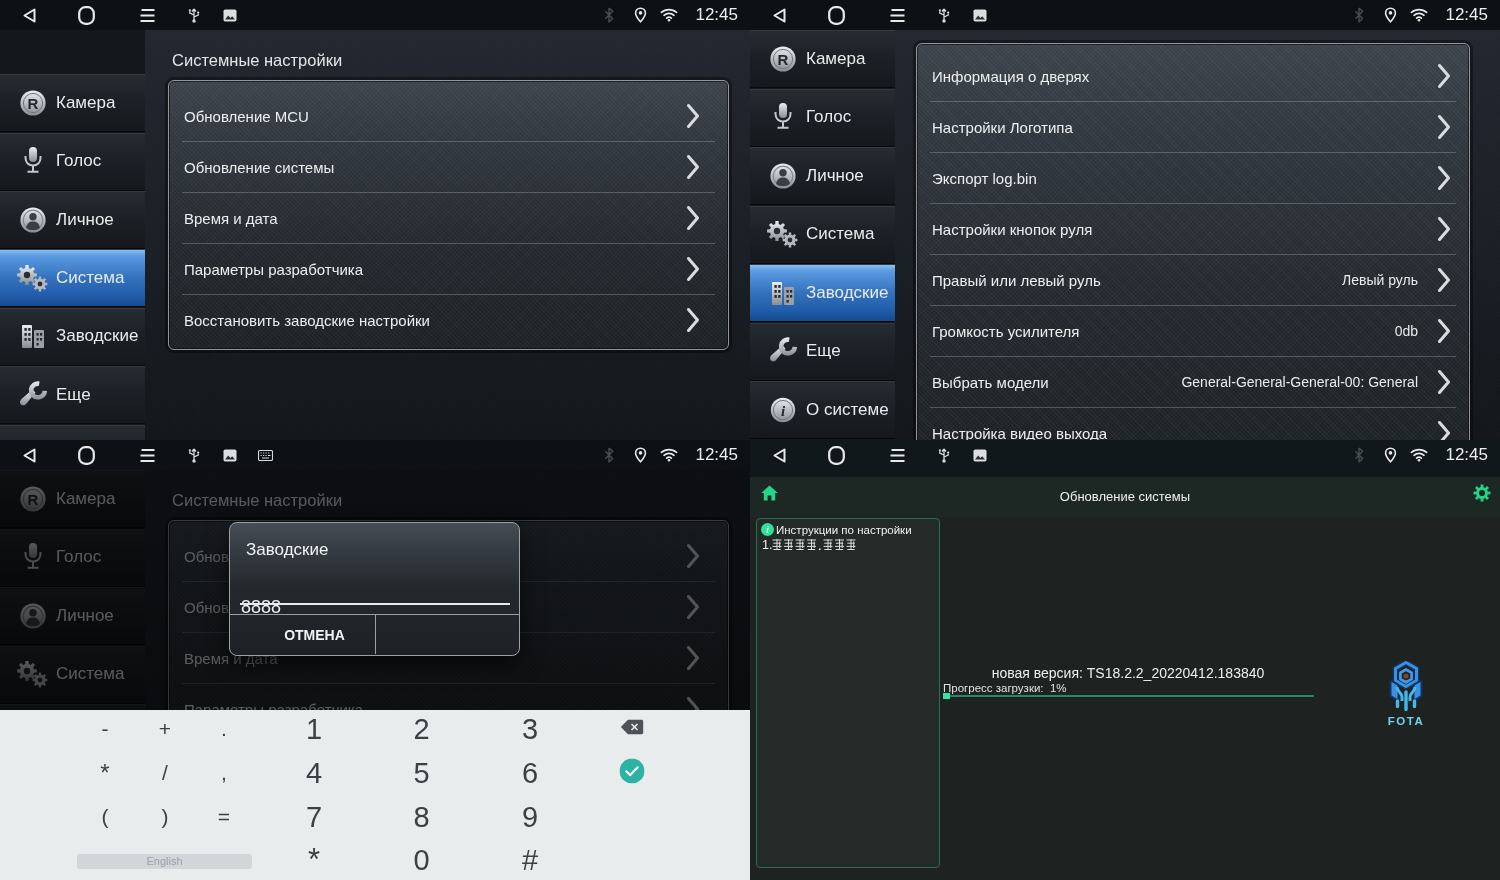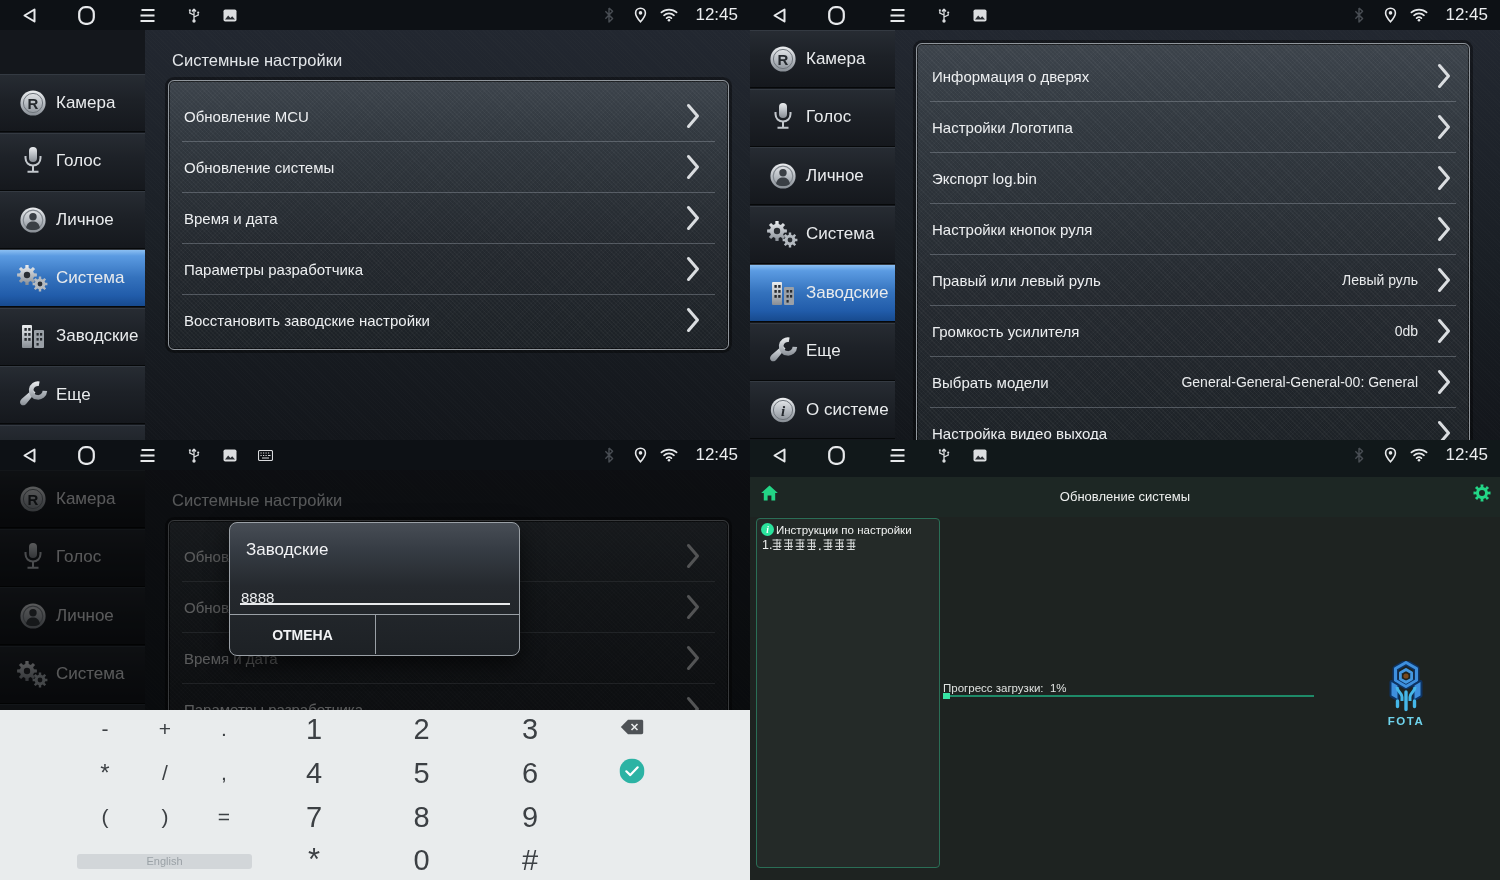--- a/index.html
+++ b/index.html
@@ -23,21 +23,21 @@
 .panel:before{content:"";position:absolute;inset:0;border-radius:6px;background:repeating-linear-gradient(45deg,rgba(255,255,255,.028) 0 1px,transparent 1px 3px),repeating-linear-gradient(-45deg,rgba(255,255,255,.02) 0 1px,transparent 1px 3px)}
 .row{position:absolute;left:0;width:100%;height:51px}
 .row .tx{position:absolute;left:15px;top:50%;transform:translateY(-50%);color:#edeff1;font-size:15px;white-space:nowrap}
 .row .val{position:absolute;right:51px;top:50%;transform:translateY(-50%);color:#e9ebed;font-size:14px;white-space:nowrap}
 .row svg.ch{position:absolute;right:28px;top:50%;transform:translateY(-50%)}
 .psep{position:absolute;left:13px;right:13px;height:1px;background:rgba(148,156,164,.42)}
 
 
 .dlg{position:absolute;left:229px;top:82px;width:291px;height:134px;z-index:10;border-radius:8px;border:1px solid #9aa0a6;background:linear-gradient(180deg,#474d55 0%,#363c44 20%,#25292e 48%,#1d2125 100%);box-shadow:0 8px 22px rgba(0,0,0,.65)}
 .dtitle{position:absolute;left:16px;top:17px;font-size:17px;color:#f2f3f5}
-.dinput{position:absolute;left:11px;top:66px;font-size:15px;color:#eceef0}
+.dinput{position:absolute;left:11px;top:74px;font-size:18px;color:#eceef0}
 .dline{position:absolute;left:10px;right:9px;top:80px;height:2px;background:#e8eaec}
 .dsep{position:absolute;left:0;right:0;top:91px;height:1px;background:#9aa0a6}
 .dvert{position:absolute;left:145px;top:92px;bottom:1px;width:1px;background:#9aa0a6}
 .dbtn{position:absolute;top:92px;height:41px;line-height:41px;text-align:center;font-weight:bold;font-size:15px;color:#f2f3f5}
 
 .kb{position:absolute;left:0;top:270px;width:750px;height:170px;background:#e9eced;z-index:20}
 .k{position:absolute;transform:translate(-50%,-50%);color:#3c4044}
 
 .tbar{position:absolute;left:0;top:37px;width:750px;height:40px;background:#1d2724}
 .tbt{position:absolute;left:0;width:750px;text-align:center;top:0;height:40px;line-height:40px;color:#eef0ef;font-size:13px}
@@ -635,21 +635,21 @@
       </div>
     <div class="sit" style="top:234px"></div>
   </div>
   <div style="position:absolute;left:0;top:30px;width:750px;height:240px;background:rgba(0,0,0,.62);z-index:5"></div>
   <div class="dlg">
     <div class="dtitle">Заводские</div>
     <div class="dinput">8888</div>
     <div class="dline"></div>
     <div class="dsep"></div>
     <div class="dvert"></div>
-    <div class="dbtn" style="left:0;width:145px">ОТМЕНА</div>
+    <div class="dbtn" style="left:12px;width:145px">ОТМЕНА</div>
   </div>
   <div class="kb">
       <span class="k" style="left:105px;top:19px;font-size:21px">-</span>
       <span class="k" style="left:165px;top:19px;font-size:21px">+</span>
       <span class="k" style="left:224px;top:19px;font-size:21px">.</span>
       <span class="k" style="left:314px;top:19px;font-size:29px">1</span>
       <span class="k" style="left:421.5px;top:19px;font-size:29px">2</span>
       <span class="k" style="left:530px;top:19px;font-size:29px">3</span>
       <span class="k" style="left:105px;top:62.5px;font-size:24px">*</span>
       <span class="k" style="left:165px;top:62.5px;font-size:21px">/</span>
@@ -751,20 +751,21 @@
           <path d="M0.5 2 H9.5 M1.3 5.2 H8.7 M0.5 8.4 H9.5 M1.3 11.5 H8.7 M5 1 V12 M7.7 3.5 V10" stroke="#dadddd" stroke-width="1" fill="none"></path>
           <path d="M12.0 2 H21.0 M12.8 5.2 H20.2 M12.0 8.4 H21.0 M12.8 11.5 H20.2 M16.5 1 V12 M19.2 3.5 V10" stroke="#dadddd" stroke-width="1" fill="none"></path>
           <path d="M23.5 2 H32.5 M24.3 5.2 H31.7 M23.5 8.4 H32.5 M24.3 11.5 H31.7 M28.0 1 V12 M30.7 3.5 V10" stroke="#dadddd" stroke-width="1" fill="none"></path>
           <path d="M35.0 2 H44.0 M35.8 5.2 H43.2 M35.0 8.4 H44.0 M35.8 11.5 H43.2 M39.5 1 V12 M42.2 3.5 V10" stroke="#dadddd" stroke-width="1" fill="none"></path>
           <rect x="47" y="10.5" width="1.6" height="1.6" fill="#eceeed"></rect>
           <path d="M51.5 2 H60.5 M52.3 5.2 H59.7 M51.5 8.4 H60.5 M52.3 11.5 H59.7 M56.0 1 V12 M58.7 3.5 V10" stroke="#dadddd" stroke-width="1" fill="none"></path>
           <path d="M63.0 2 H72.0 M63.8 5.2 H71.2 M63.0 8.4 H72.0 M63.8 11.5 H71.2 M67.5 1 V12 M70.2 3.5 V10" stroke="#dadddd" stroke-width="1" fill="none"></path>
           <path d="M74.5 2 H83.5 M75.3 5.2 H82.7 M74.5 8.4 H83.5 M75.3 11.5 H82.7 M79.0 1 V12 M81.7 3.5 V10" stroke="#dadddd" stroke-width="1" fill="none"></path>
         </svg></div>
   </div>
+  <div style="position:absolute;left:196px;top:225px;width:364px;text-align:center;color:#eef0ef;font-size:14px;white-space:nowrap">новая версия: TS18.2.2_20220412.183840</div>
   <div style="position:absolute;left:193px;top:242px;color:#dfe2e0;font-size:11.5px;white-space:nowrap">Прогресс загрузки:&nbsp; 1%</div>
   <div style="position:absolute;left:193px;top:255px;width:371px;height:2px;background:#1e8a68"></div>
   <div style="position:absolute;left:193px;top:253px;width:7px;height:6px;background:#38e3a3"></div>
   <div style="position:absolute;left:633px;top:221px;width:46px;height:66px"><svg width="46" height="52" viewBox="0 0 46 52">
         <path d="M23 1.5 L33.5 7.5 V19.5 L23 25.5 L12.5 19.5 V7.5 Z" fill="none" stroke="#0e3464" stroke-width="6" stroke-linejoin="round"></path>
         <path d="M23 1.5 L33.5 7.5 V19.5 L23 25.5 L12.5 19.5 V7.5 Z" fill="none" stroke="#3e8fdd" stroke-width="3" stroke-linejoin="round"></path>
         <path d="M23 8.5 L28.6 11.7 V18.1 L23 21.3 L17.4 18.1 V11.7 Z" fill="none" stroke="#4498e2" stroke-width="2.8" stroke-linejoin="round"></path>
         <circle cx="23" cy="15" r="2.6" fill="#7a4a1e"></circle>
         <path d="M8.5 21 L14.5 24.5 V38 L8.5 34.5 Z" fill="none" stroke="#0e3464" stroke-width="4" stroke-linejoin="round"></path>
         <path d="M37.5 21 L31.5 24.5 V38 L37.5 34.5 Z" fill="none" stroke="#0e3464" stroke-width="4" stroke-linejoin="round"></path>

